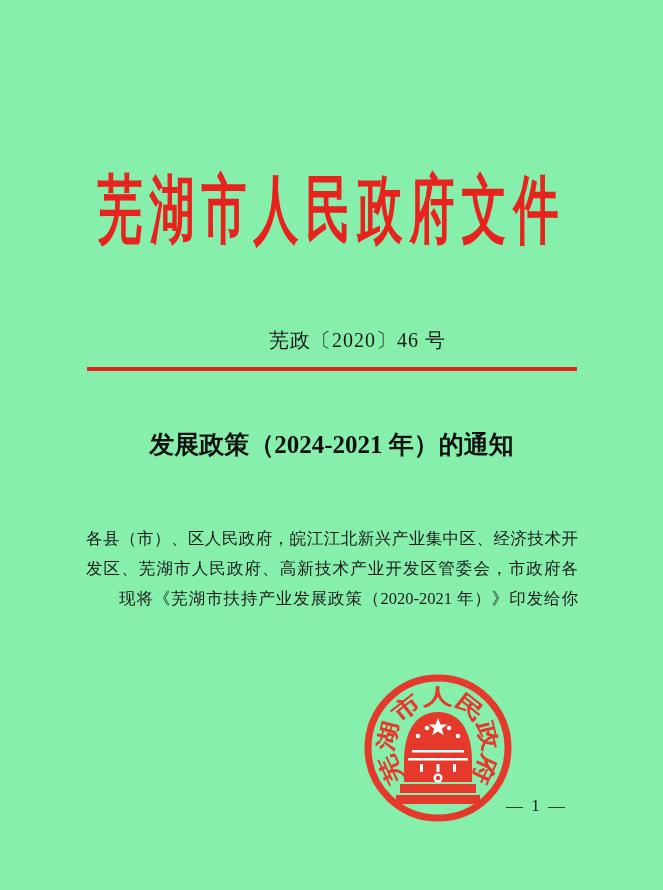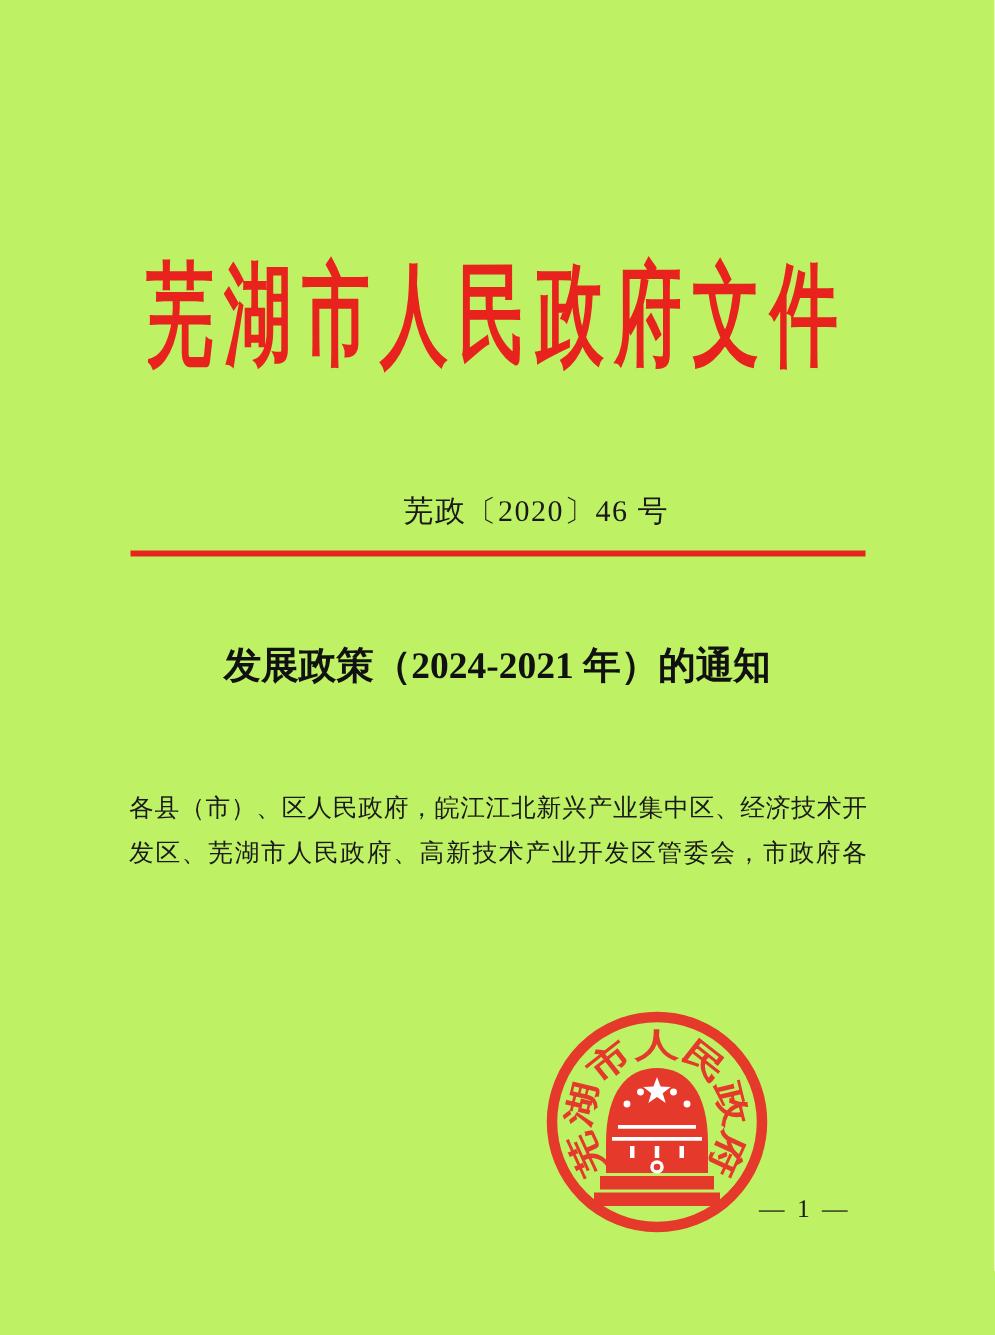--- a/index.html
+++ b/index.html
@@ -5,21 +5,21 @@
   html, body {
     margin: 0;
     padding: 0;
     background: #ffffff;
     font-family: "Liberation Serif", "DejaVu Serif", serif;
   }
   .page {
     position: relative;
     width: 663px;
     height: 890px;
-    background: #bef264;
+    background: #86efac;
     overflow: hidden;
   }
   .header-title {
     position: absolute;
     top: 174px;
     left: 0;
     width: 663px;
     text-align: center;
     font-size: 45px;
     font-weight: bold;
@@ -124,20 +124,21 @@
 
   <div class="red-line"></div>
 
   <div class="notice-title">
     <div>发展政策（2024-2021 年）的通知</div>
   </div>
 
   <div class="body-text">
     <div class="bl j">各县（市）、区人民政府，皖江江北新兴产业集中区、经济技术开</div>
     <div class="bl j">发区、芜湖市人民政府、高新技术产业开发区管委会，市政府各</div>
+    <div class="bl j indent">现将《芜湖市扶持产业发展政策（2020-2021 年）》印发给你</div>
   </div>
 
   <svg class="seal" viewBox="0 0 152 152">
 
     <circle cx="76" cy="76" r="70" fill="none" stroke="#e5392b" stroke-width="7"></circle>
 
     <defs>
       <path id="sealArc" d="M 40,101.2 A 44,44 0 1 1 112,101.2" fill="none"></path>
     </defs>
     <text class="seal-ring-text" text-anchor="middle">

